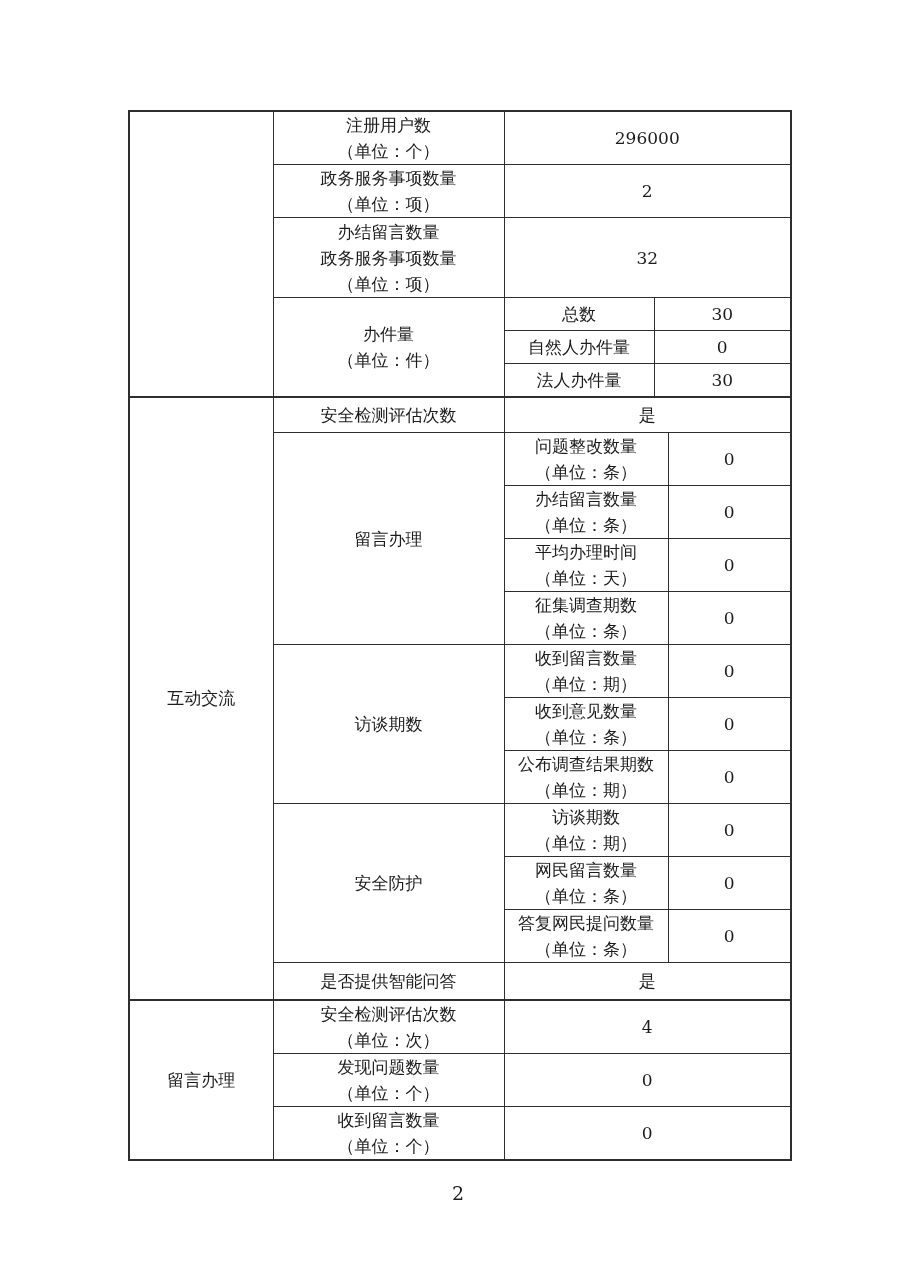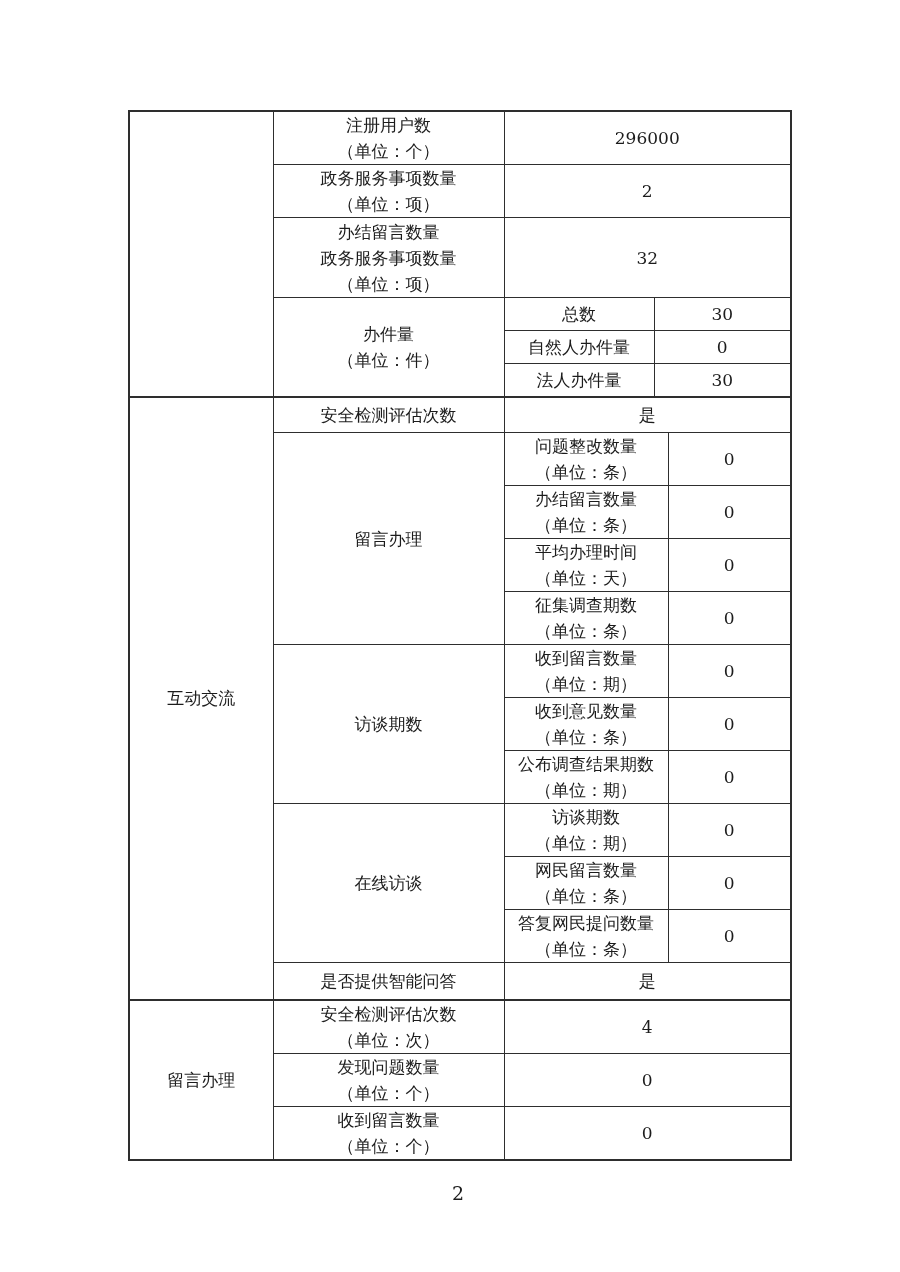--- a/index.html
+++ b/index.html
@@ -170,21 +170,21 @@
     </tr>
     <tr class="h-zj">
       <td colspan="2">
         <span class="cell-line">公布调查结果期数</span>
         <span class="cell-line">（单位：期）</span>
       </td>
       <td>0</td>
     </tr>
 
     <tr class="h-ft">
-      <td rowspan="3">在线访谈</td>
+      <td rowspan="3">安全防护</td>
       <td colspan="2">
         <span class="cell-line">访谈期数</span>
         <span class="cell-line">（单位：期）</span>
       </td>
       <td>0</td>
     </tr>
     <tr class="h-ft">
       <td colspan="2">
         <span class="cell-line">网民留言数量</span>
         <span class="cell-line">（单位：条）</span>

